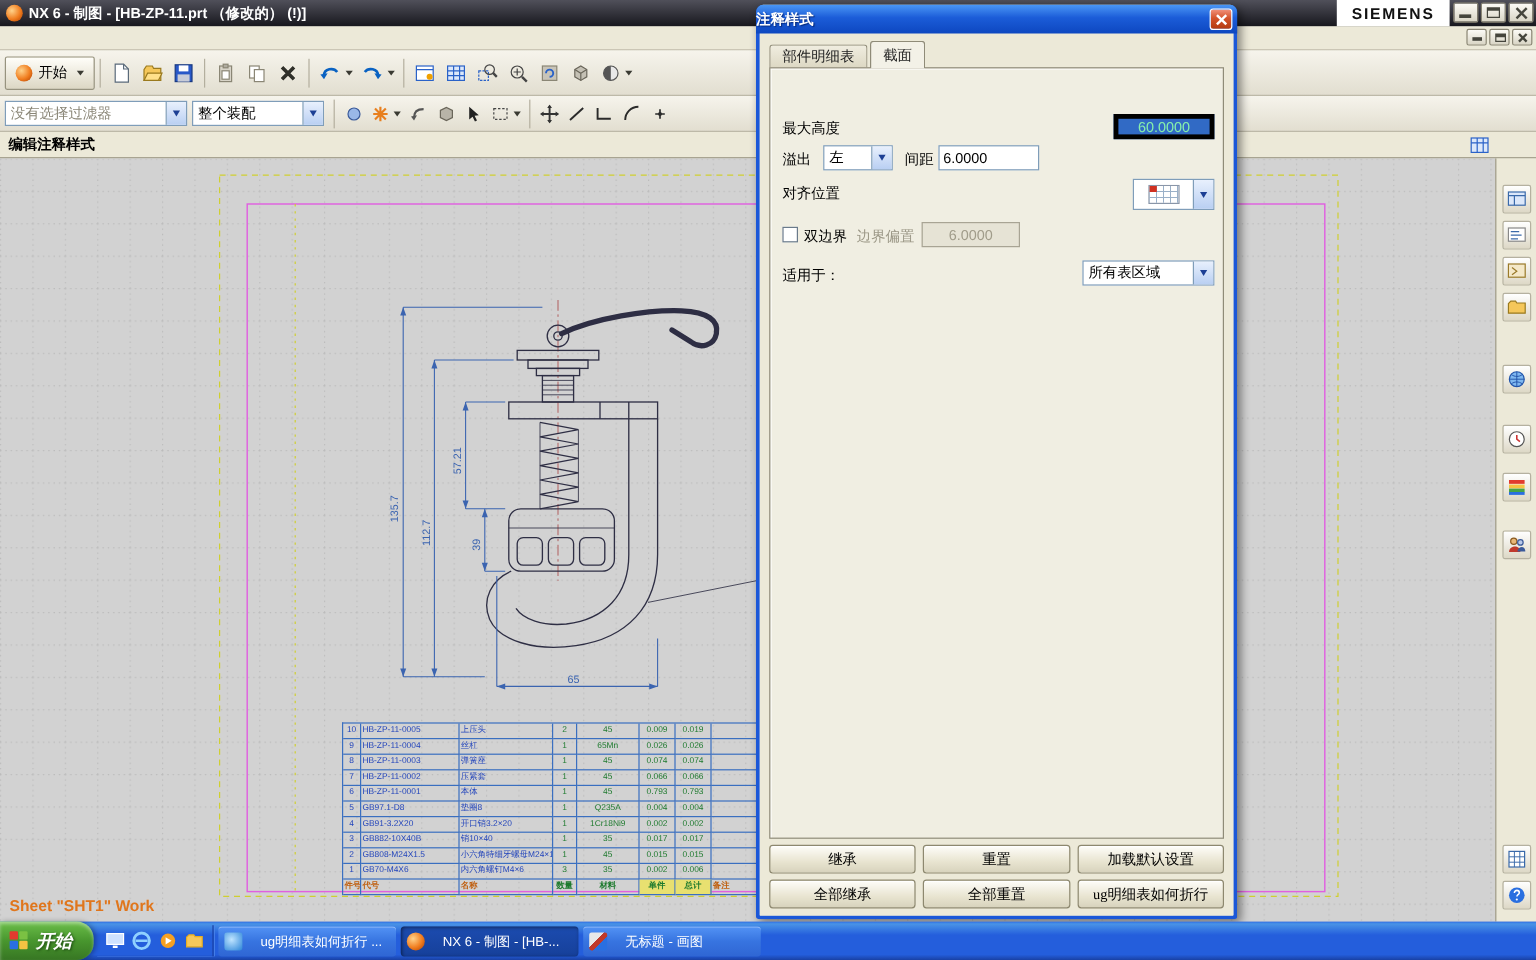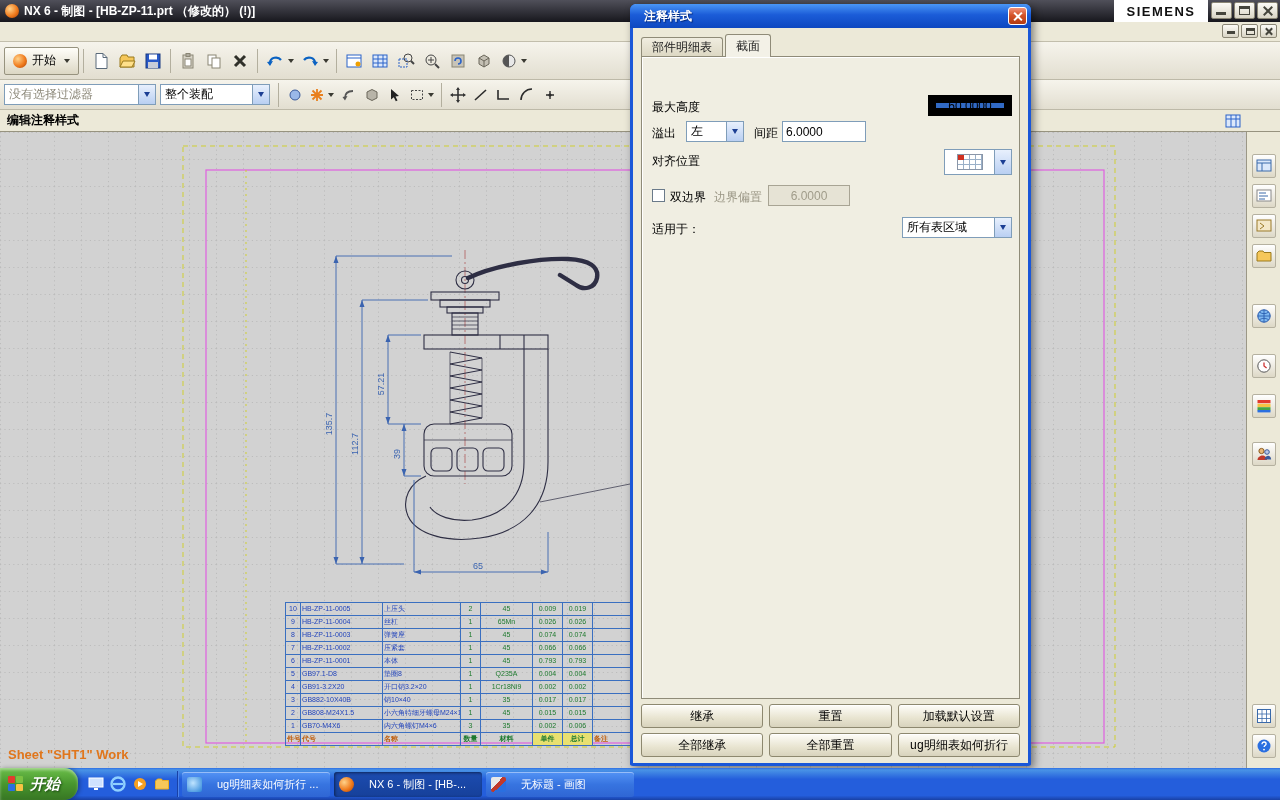--- a/index.html
+++ b/index.html
@@ -62,38 +62,38 @@
 .prow .pc:nth-child(6),.prow .pc:nth-child(7){color:#1e7a2e}
 .phead .pc{color:#c06010;font-weight:bold}
 .phead .pc:nth-child(6),.phead .pc:nth-child(7){background:#e8e070}
 
 
 .resbar{position:absolute;left:1246px;top:132px;width:34px;height:636px;background:#ece9d8;border-left:1px solid #9b9786}
 .res-ico{position:absolute;left:5px;width:24px;height:24px;border:1px solid #b5b1a0;border-radius:2px;background:linear-gradient(#fff,#ddd8c6);display:flex;align-items:center;justify-content:center}
 
 
 .dialog{position:absolute;left:630px;top:4px;width:401px;height:762px;z-index:100;background:#ece9d8;border:3px solid #1a57d8;border-top:none;border-radius:6px 6px 3px 3px;box-shadow:3px 3px 8px rgba(0,0,0,.45)}
-.dlg-title{position:absolute;left:-3px;right:-3px;top:0;height:24px;border-radius:6px 6px 0 0;background:linear-gradient(180deg,#4a96f5 0%,#1b5cd8 45%,#0d47c0 100%);color:#fff;font-weight:bold;display:flex;align-items:center;padding-left:14px;text-shadow:1px 1px 1px #04287a}
+.dlg-title{position:absolute;left:-3px;right:-3px;top:0;height:24px;border-radius:6px 6px 0 0;background:linear-gradient(180deg,#4a96f5 0%,#1b5cd8 45%,#0d47c0 100%);color:#fff;font-weight:bold;display:flex;align-items:center;padding-left:0;text-shadow:1px 1px 1px #04287a}
 .dlg-close{position:absolute;right:4px;top:3px;width:19px;height:18px;border:1px solid #fff;border-radius:3px;background:linear-gradient(#f1917a,#d4532a 45%,#b33a10);}
 .dlg-close .b-x1,.dlg-close .b-x2{position:absolute;left:8px;top:3px;width:2px;height:11px;background:#fff}
 .tabs{position:absolute;top:30px;left:8px;right:8px;height:23px;display:flex;align-items:flex-end}
 .tab{height:20px;padding:0 10px;display:flex;align-items:center;background:linear-gradient(#f0ede0,#dcd7c2);border:1px solid #8f8b78;border-bottom:none;border-radius:3px 3px 0 0;margin-right:2px;color:#222}
 .tab.active{height:23px;background:#f3f1e7;font-weight:normal;position:relative;z-index:2}
 .tab-page{position:absolute;top:52px;left:8px;right:8px;bottom:64px;background:#f0eee2;border:1px solid #8f8b78;box-shadow:inset 1px 1px 0 #fff}
 .frow{position:absolute;left:0;right:0;height:24px}
 .flabel{position:absolute;top:4px;color:#000;white-space:nowrap}
 .flabel.dis{color:#9b9786}
 .combo{position:absolute;display:flex;height:21px;border:1px solid #7f9db9;background:#fff;align-items:center}
 .combo .val{flex:1;padding:0 4px;white-space:nowrap;overflow:hidden}
 .tfield{position:absolute;height:21px;border:1px solid #7f9db9;background:#fff;font-size:12px;padding:0 3px;font-family:inherit;text-align:center}
-.tfield.sel{background:#316ac5;color:#000000;border:8px solid #000000;text-align:center}
+.tfield.sel{background:#316ac5;color:#86efac;border:4px solid #000000;text-align:center}
 .tfield.dis{background:#e6e3d5;color:#a09c8a;border-color:#a8a494}
 .chk{position:absolute;top:4px;width:13px;height:13px;border:1px solid #6a7a8a;background:#fff}
 .dlg-buttons{position:absolute;left:8px;right:8px;bottom:6px;height:53px;display:grid;grid-template-columns:1fr 1fr 1fr;gap:5px 6px}
-.dbtn{border:1px solid #8d886f;border-radius:3px;background:linear-gradient(#fefdf9,#e8e4d0 60%,#d8d3bd);font-size:12px;display:flex;align-items:center;justify-content:center;box-shadow:inset 0 1px 0 #fff;font-family:Liberation Mono, monospace}
+.dbtn{border:1px solid #8d886f;border-radius:3px;background:linear-gradient(#fefdf9,#e8e4d0 60%,#d8d3bd);font-size:12px;display:flex;align-items:center;justify-content:center;box-shadow:inset 0 1px 0 #fff;font-family:Liberation Serif, serif}
 .mini-table-icon{width:26px;height:16px;border:1px solid #8a96a8;background:
  linear-gradient(#fff,#fff);position:relative}
 .mini-table-icon::before{content:"";position:absolute;inset:0;background:
  repeating-linear-gradient(to right,transparent 0 5px,#9ab0c8 5px 6px),
  repeating-linear-gradient(to bottom,transparent 0 4px,#9ab0c8 4px 5px)}
 .mini-table-icon::after{content:"";position:absolute;left:0;top:0;width:6px;height:5px;background:#d03020}
 
 
 .taskbar{position:absolute;left:0;top:768px;width:1280px;height:32px;background:linear-gradient(#2f6ee4 0%,#4993e6 6%,#245edc 35%,#245edc 86%,#1941a5 100%);display:flex;align-items:center;z-index:300}
 .startbtn{height:32px;flex:0 0 auto;background:linear-gradient(#6cbf4a 0%,#48962e 50%,#377623 100%);border-radius:0 14px 14px 0;color:#fff;font-weight:bold;font-size:15px;font-style:italic;display:flex;align-items:center;gap:6px;padding:0 18px 0 8px;box-shadow:inset 0 2px 3px rgba(255,255,255,.4),2px 0 4px rgba(0,0,0,.3);text-shadow:1px 1px 2px #1d4a12}

